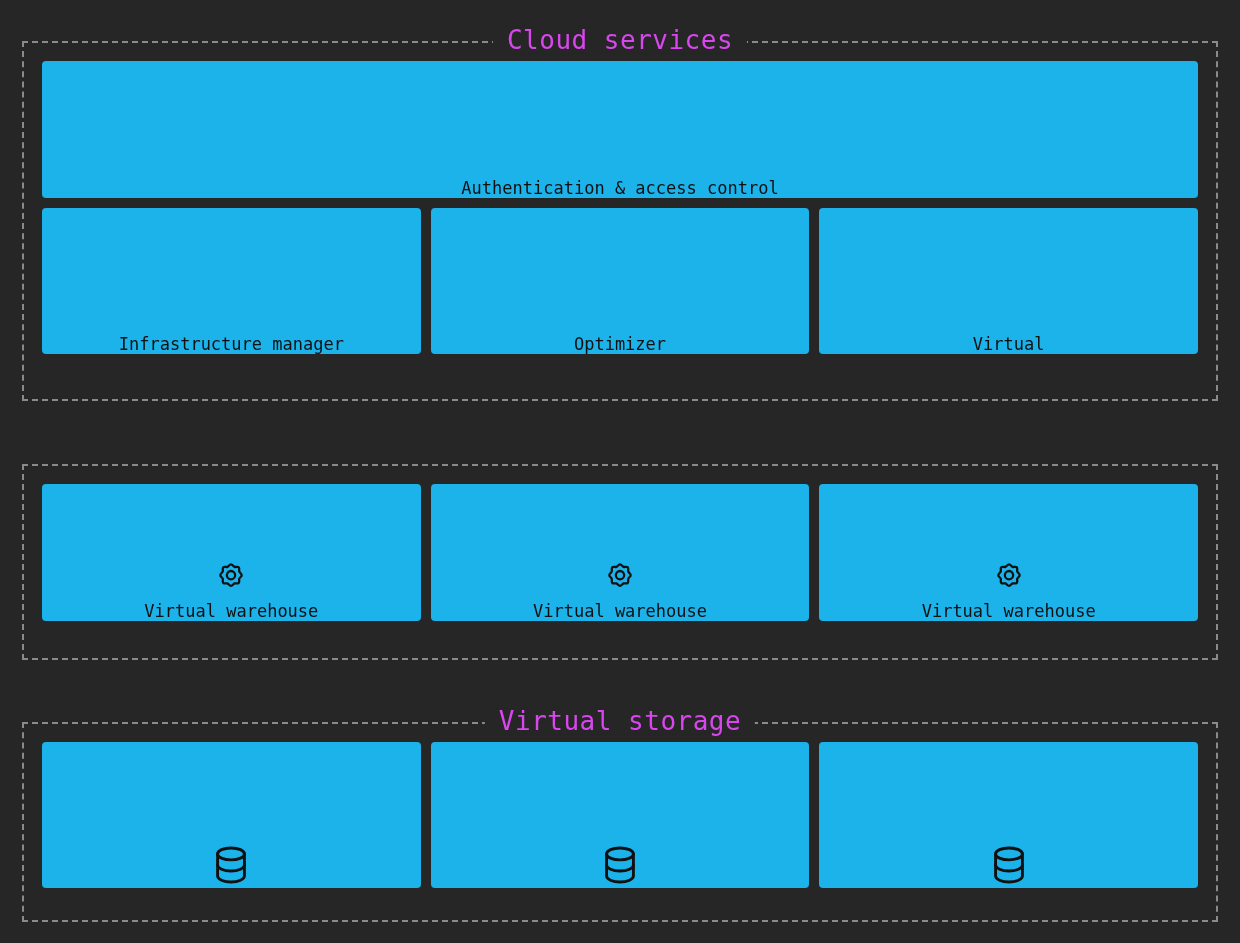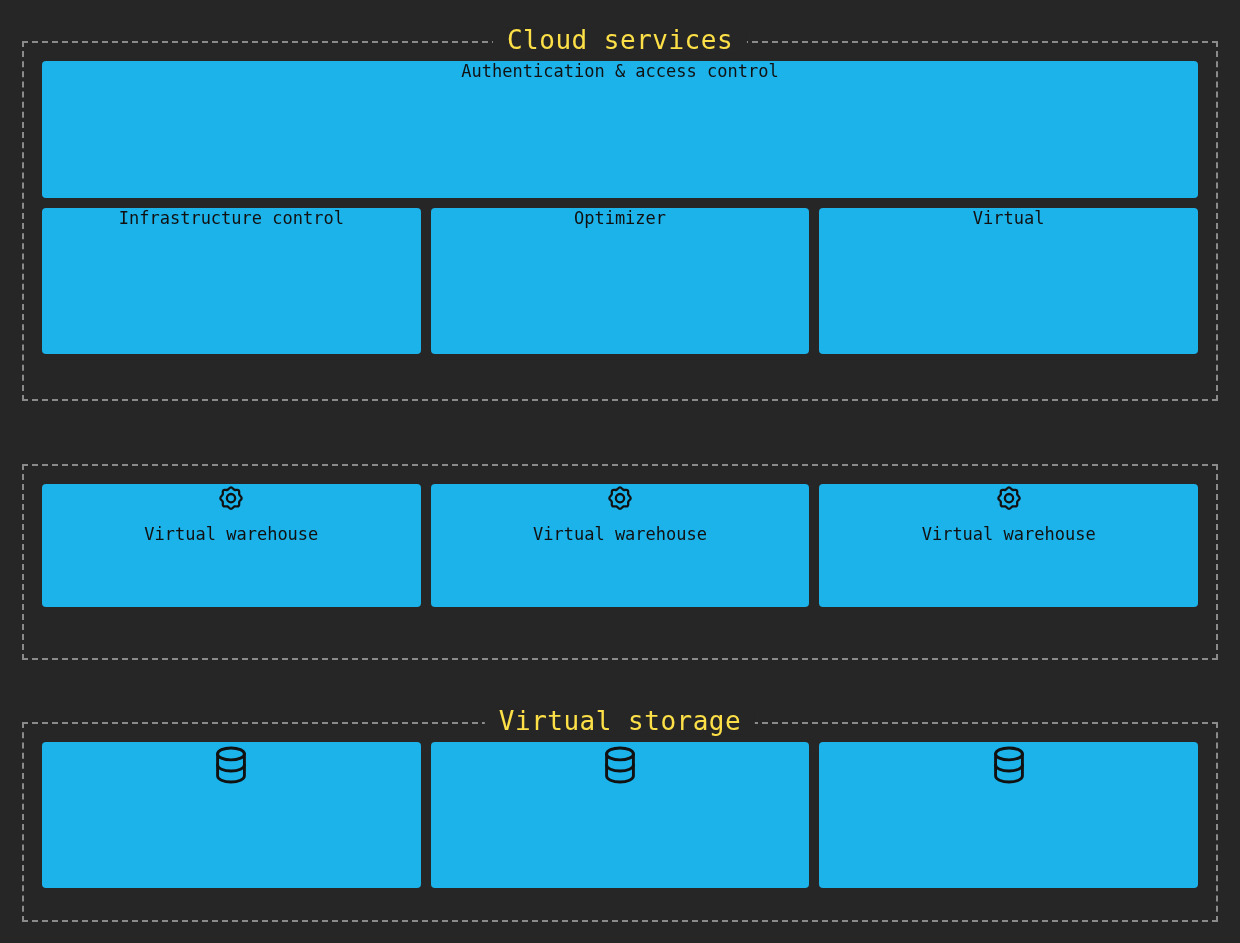--- a/index.html
+++ b/index.html
@@ -34,21 +34,21 @@
     gap: 10px;
     background: transparent;
   }
 
   .section-title {
     position: absolute;
     top: -2px;
     left: 50%;
     transform: translate(-50%, -52%);
     background: #262626;
-    color: #fde047;
+    color: #d946ef;
     font-size: 26px;
     line-height: 1;
     letter-spacing: 0.5px;
     padding: 0 14px;
     white-space: nowrap;
   }
 
   .section-cloud   { margin-top: 41px; height: 360px; }
   .section-query   { margin-top: 63px; height: 196px; }
   .section-storage { margin-top: 62px; height: 200px; }
@@ -58,38 +58,38 @@
     gap: 10px;
   }
 
   .node {
     background: #1CB2EA;
     border-radius: 4px;
     color: #111111;
     display: flex;
     flex-direction: column;
     align-items: center;
-    justify-content: flex-start;
+    justify-content: flex-end;
     text-align: center;
     font-size: 17px;
     line-height: 1.2;
     box-sizing: border-box;
     flex: 1 1 0;
   }
 
   .node-wide {
     height: 137px;
   }
 
   .node-quad {
     height: 146px;
   }
 
   .node-icon-box {
-    height: 123px;
+    height: 137px;
     gap: 8px;
   }
 
   .node-storage {
     height: 146px;
   }
 
   .node-label {
     display: block;
   }
@@ -111,21 +111,21 @@
     <div class="section-title">Cloud services</div>
 
     <div class="row">
       <div class="node node-wide">
         <span class="node-label">Authentication &amp; access control</span>
       </div>
     </div>
 
     <div class="row">
       <div class="node node-quad">
-        <span class="node-label">Infrastructure control</span>
+        <span class="node-label">Infrastructure manager</span>
       </div>
       <div class="node node-quad">
         <span class="node-label">Optimizer</span>
       </div>
       <div class="node node-quad">
         <span class="node-label">Virtual</span>
       </div>
     </div>
   </div>
 

